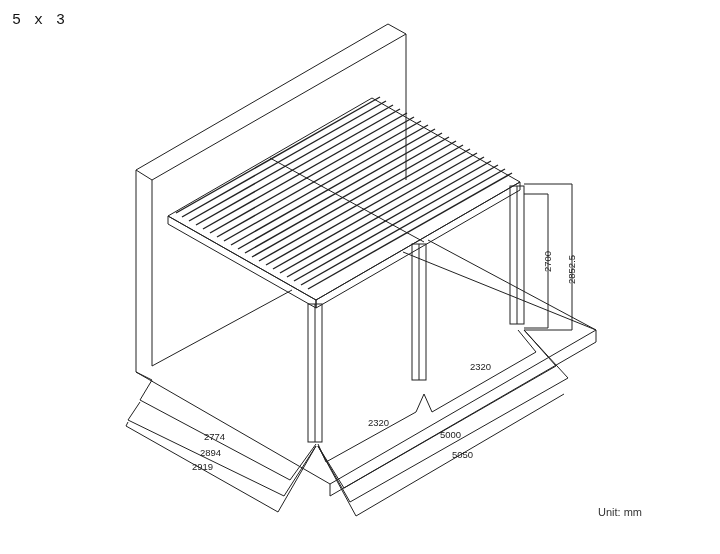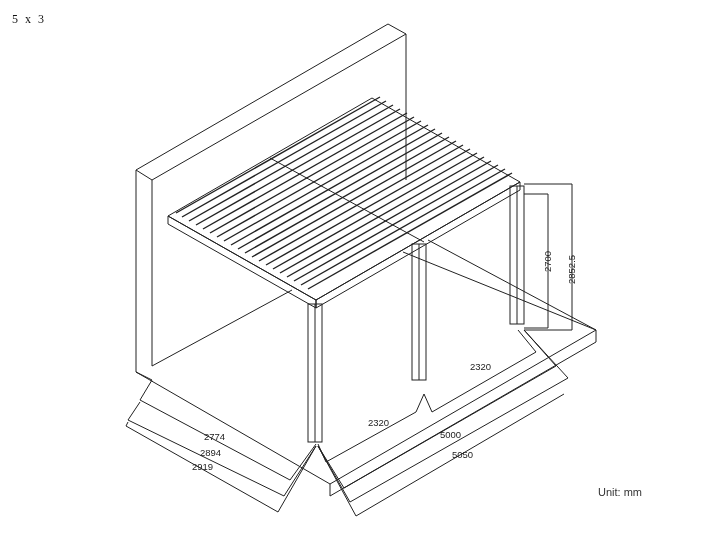--- a/index.html
+++ b/index.html
@@ -1,18 +1,18 @@
 <!DOCTYPE html>
 <html><head>
   <meta charset="utf-8">
   <style>
     html, body { margin: 0; padding: 0; background: #ffffff; }
     body { width: 720px; height: 554px; position: relative; overflow: hidden; font-family: "Liberation Sans", sans-serif; }
-    .title { position: absolute; left: 12px; top: 12px; font-family: Liberation Serif, serif; font-size: 12px; color: #111; letter-spacing: 2px; }
-    .unit { position: absolute; left: 598px; top: 486px; font-size: 11px; color: #333; }
+    .title { position: absolute; left: 12px; top: 12px; font-family: Liberation Mono, monospace; font-size: 15px; color: #111; letter-spacing: 2px; }
+    .unit { position: absolute; left: 598px; top: 506px; font-size: 11px; color: #333; }
     svg.drawing { position: absolute; left: 0; top: 0; }
     .dim { font-family: "Liberation Sans", sans-serif; font-size: 9.5px; fill: #222; }
     .ln { stroke: #222; stroke-width: 1; fill: none; }
     .slat { stroke: #222; stroke-width: 1.4; fill: none; }
   </style>
 </head>
 <body>
 
 <div class="title">5 x 3</div>
 <div class="unit">Unit: mm</div>

